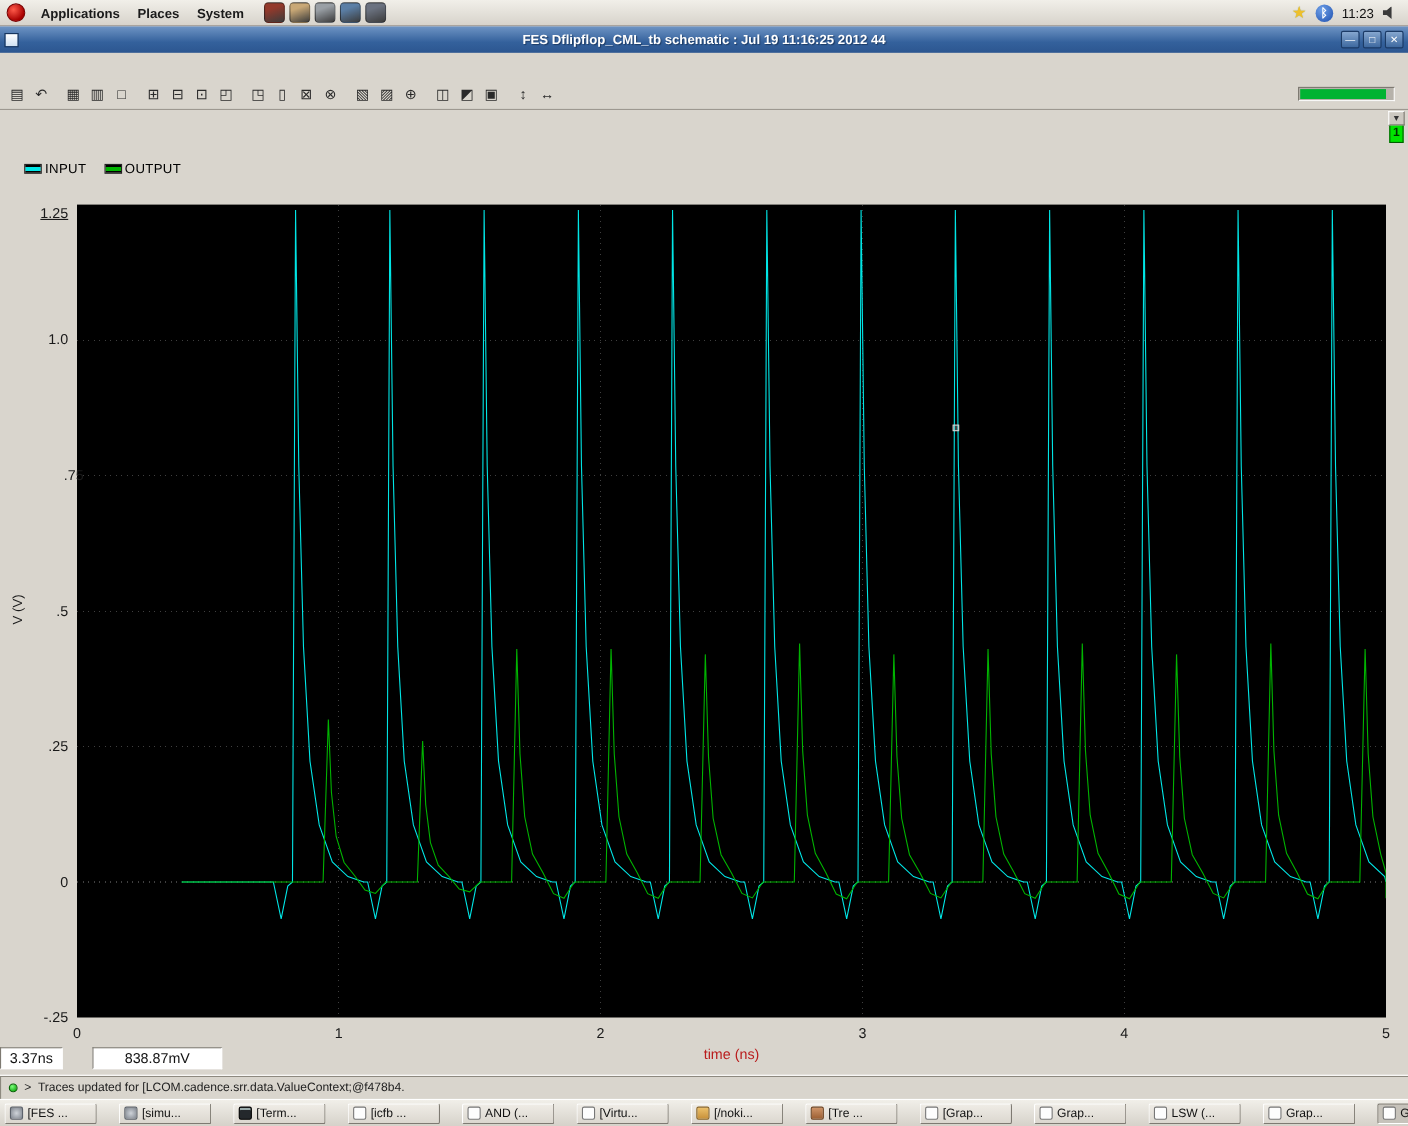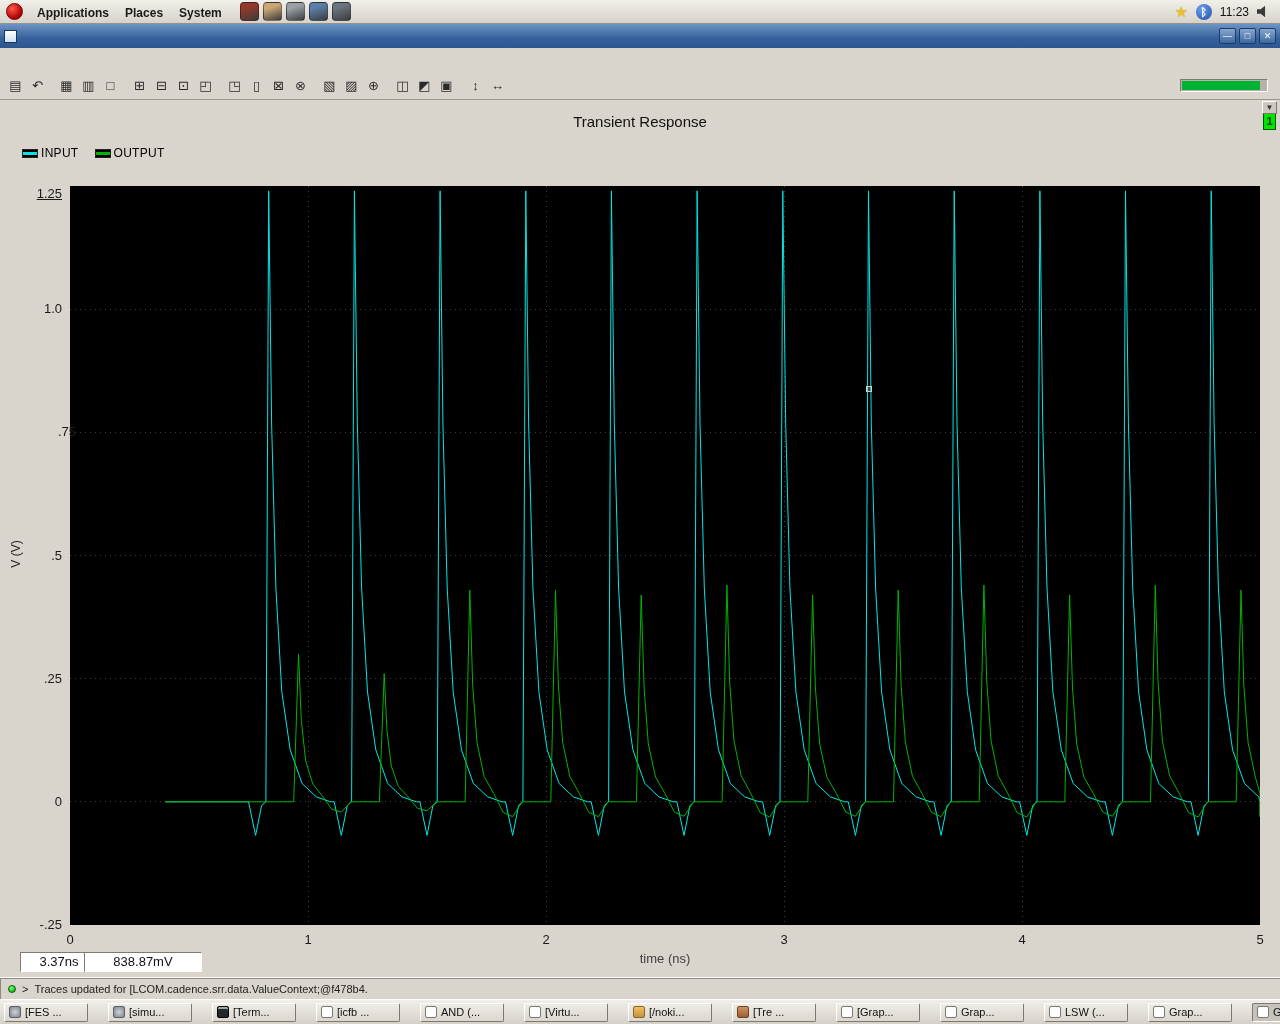--- a/index.html
+++ b/index.html
@@ -44,23 +44,23 @@
   #trace-dropdown{position:absolute;top:1px;right:3px;width:15px;height:13px;background:#ccc8c0;border:1px solid;border-color:#fff #7e7a72 #7e7a72 #fff;font-size:8px;line-height:12px;text-align:center;color:#333}
   #legend{position:absolute;top:46px;left:22px;display:flex;gap:16px;align-items:center}
   .legend-item{display:flex;align-items:center;gap:3px}
   .legend-swatch{width:16px;height:9px;display:inline-block;border:1px solid #222}
   .legend-label{font-size:12px;color:#000000;letter-spacing:.3px}
   #plot-svg{position:absolute;left:70px;top:86px;width:1190px;height:739px;background:#000}
   #plot-labels{position:absolute;left:0;top:0;right:0;bottom:0;pointer-events:none}
   .x-tick{position:absolute;top:832px;width:40px;text-align:center;font-size:13px;color:#1a1a1a}
   .y-tick{position:absolute;left:0;width:62px;text-align:right;font-size:13px;color:#1a1a1a}
   #ylabel{position:absolute;left:-6px;top:447px;width:44px;text-align:center;font-size:12px;color:#1a1a1a;transform:rotate(-90deg)}
-  #xlabel{position:absolute;top:851px;left:70px;width:1190px;text-align:center;font-size:13px;color:#404040}
+  #xlabel{position:absolute;top:851px;left:70px;width:1190px;text-align:center;font-size:13px;color:#b91c1c}
   .coord-box{position:absolute;top:852px;height:20px;background:#fff;border:1px solid;border-color:#7e7a72 #fff #fff #7e7a72;font-size:13px;text-align:center;line-height:18px;color:#111}
-  #coord-x{left:20px;width:78px}
+  #coord-x{left:0;width:57px}
   #coord-y{left:84px;width:118px}
   #mouse-cursor{position:absolute;left:866px;top:286px;width:6px;height:6px;border:1px solid #cfcfcf;background:rgba(255,255,255,.25)}
 
   
   #status-bar{position:absolute;left:0;top:953px;width:100%;height:22px;background:#d9d5cd;border-top:1px solid #fff;box-shadow:inset 1px 1px 0 #8d897f;display:flex;align-items:center;gap:6px;padding:0 8px}
   #status-led{width:8px;height:8px;border-radius:50%;background:radial-gradient(circle at 35% 30%,#7bff7b,#009900);border:1px solid #036303}
   #status-prompt{font-size:11px;color:#222}
   #status-message{font-size:11px;color:#222}
 
   
@@ -100,20 +100,21 @@
     <span id="star-icon">★</span>
     <span id="bluetooth-icon">ᛒ</span>
     <span id="panel-clock">11:23</span>
     <span id="volume-icon"></span>
   </div>
 </div>
 
 <div id="app-window">
   <div id="titlebar">
     <div id="titlebar-icon"></div>
+    <div id="window-title">FES Dflipflop_CML_tb schematic : Jul 19 11:16:25 2012 44</div>
     <div id="win-controls">
         <div class="win-btn">—</div>
         <div class="win-btn">□</div>
         <div class="win-btn">✕</div>
       </div>
   </div>
 
 
   <div id="toolbar">
     <div id="toolbar-icons">
@@ -138,21 +139,20 @@
         <div class="tool-btn">▣</div>
         <div class="tool-btn grp">↕</div>
         <div class="tool-btn">↔</div>
       </div>
     <div id="toolbar-progress">
       <div id="progress-fill" style="width: 93%; background: rgb(0, 179, 50);"></div>
     </div>
   </div>
 
   <div id="graph-area">
-    <div id="graph-title">Transient Response</div>
     <div id="strip-badge">1</div>
     <div id="trace-dropdown">▼</div>
     <div id="legend">
         <div class="legend-item">
           <span class="legend-swatch" style="background: linear-gradient(rgb(0, 0, 0) 28%, rgb(0, 230, 230) 28%, rgb(0, 230, 230) 72%, rgb(0, 0, 0) 72%);"></span>
           <span class="legend-label">INPUT</span>
         </div>
         <div class="legend-item">
           <span class="legend-swatch" style="background: linear-gradient(rgb(0, 0, 0) 28%, rgb(0, 180, 0) 28%, rgb(0, 180, 0) 72%, rgb(0, 0, 0) 72%);"></span>
           <span class="legend-label">OUTPUT</span>

